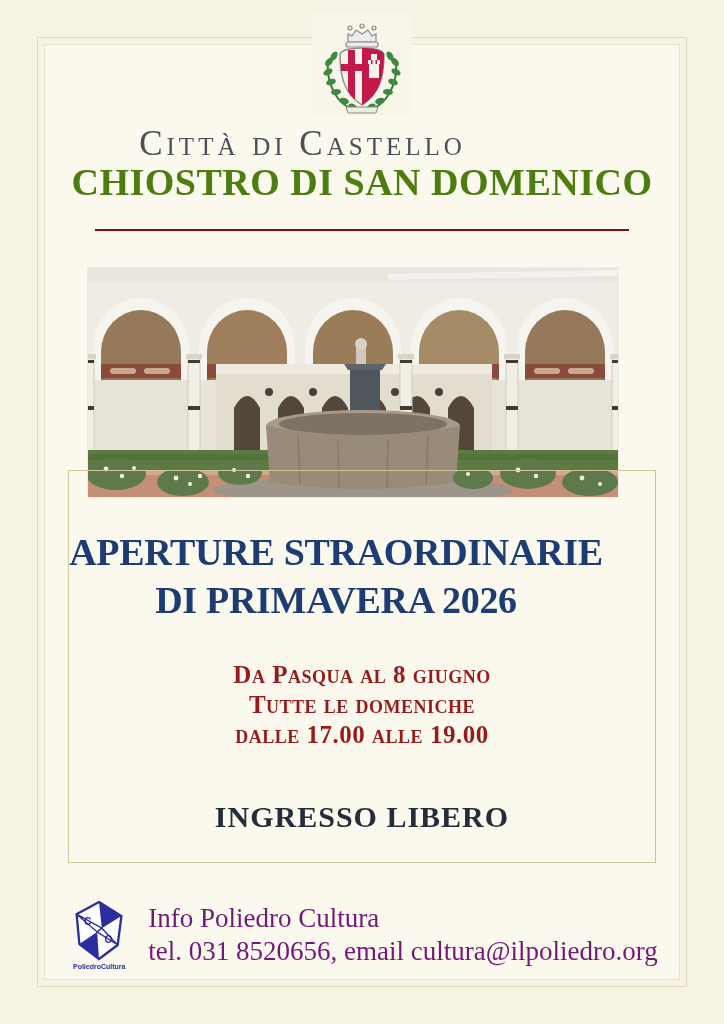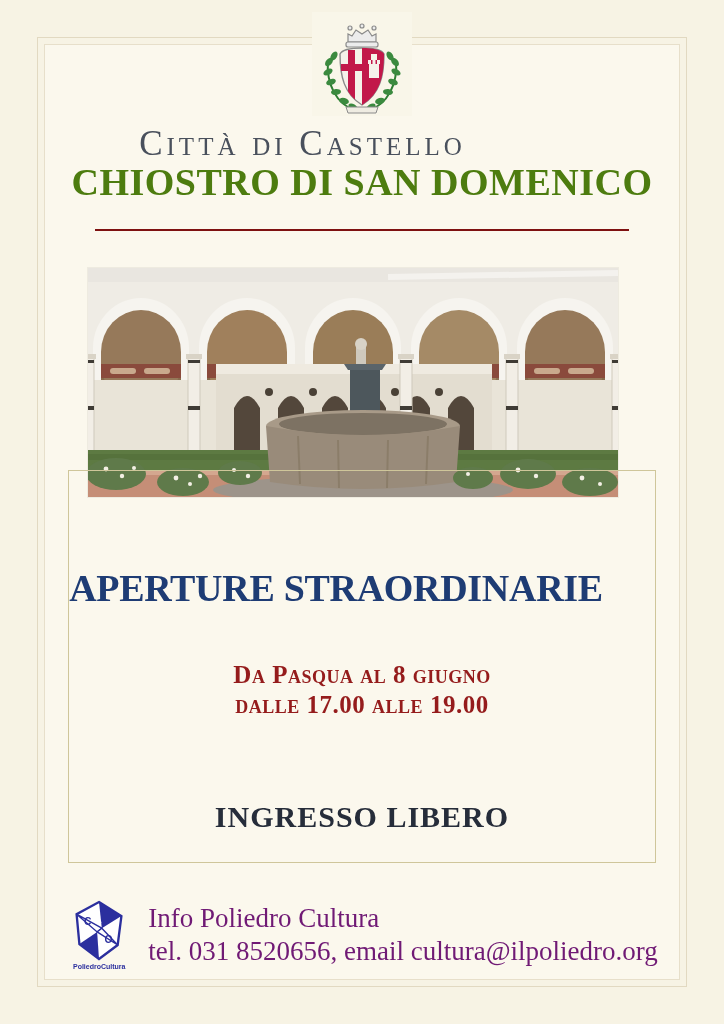--- a/index.html
+++ b/index.html
@@ -34,21 +34,21 @@
   .photo{
     position:absolute;left:88px;top:268px;width:530px;height:229px;
     box-shadow:0 0 0 1px rgba(0,0,0,.05);
   }
   .content-box{
     position:absolute;left:68px;top:470px;width:586px;height:391px;
     border:1px solid #cfc69a;
   }
   .heading{
     position:absolute;top:528px;left:0;width:672px;text-align:center;
-    font-weight:bold;color:#1e3c74;font-size:38px;line-height:48px;letter-spacing:-.3px;margin-top:36px;
+    font-weight:bold;color:#1e3c74;font-size:38px;line-height:48px;letter-spacing:-.3px;
   }
   .schedule{
     position:absolute;top:660px;left:0;width:724px;text-align:center;
     font-variant:small-caps;font-weight:bold;color:#951c1c;
     font-size:25px;line-height:30px;letter-spacing:.5px;
   }
   .admission{
     position:absolute;top:800px;left:0;width:724px;text-align:center;
     font-weight:bold;font-size:30px;letter-spacing:1px;color:#262d3a;
   }
@@ -289,24 +289,26 @@
           <circle cx="380" cy="206" r="2"></circle>
       </g>
     </g>
   </svg>
 </div>
 
 <div class="content-box"></div>
 
 <div class="heading">
   <div>APERTURE STRAORDINARIE</div>
+  <div>DI PRIMAVERA 2026</div>
 </div>
 
 <div class="schedule">
   <div>Da Pasqua al 8 giugno</div>
+  <div>Tutte le domeniche</div>
   <div>dalle 17.00 alle 19.00</div>
 </div>
 
 <div class="admission">INGRESSO LIBERO</div>
 
 <div class="footer">
   <div class="footer-logo">
     <svg width="56" height="62" viewBox="0 0 60 66">
       <path d="M30,2 L54,17 L50,48 L30,63 L9,47 L6,15 Z" fill="#ffffff" stroke="#2b2f9e" stroke-width="2.5"></path>
       <path d="M30,2 L54,17 L33,30 Z" fill="#2b2f9e"></path>

